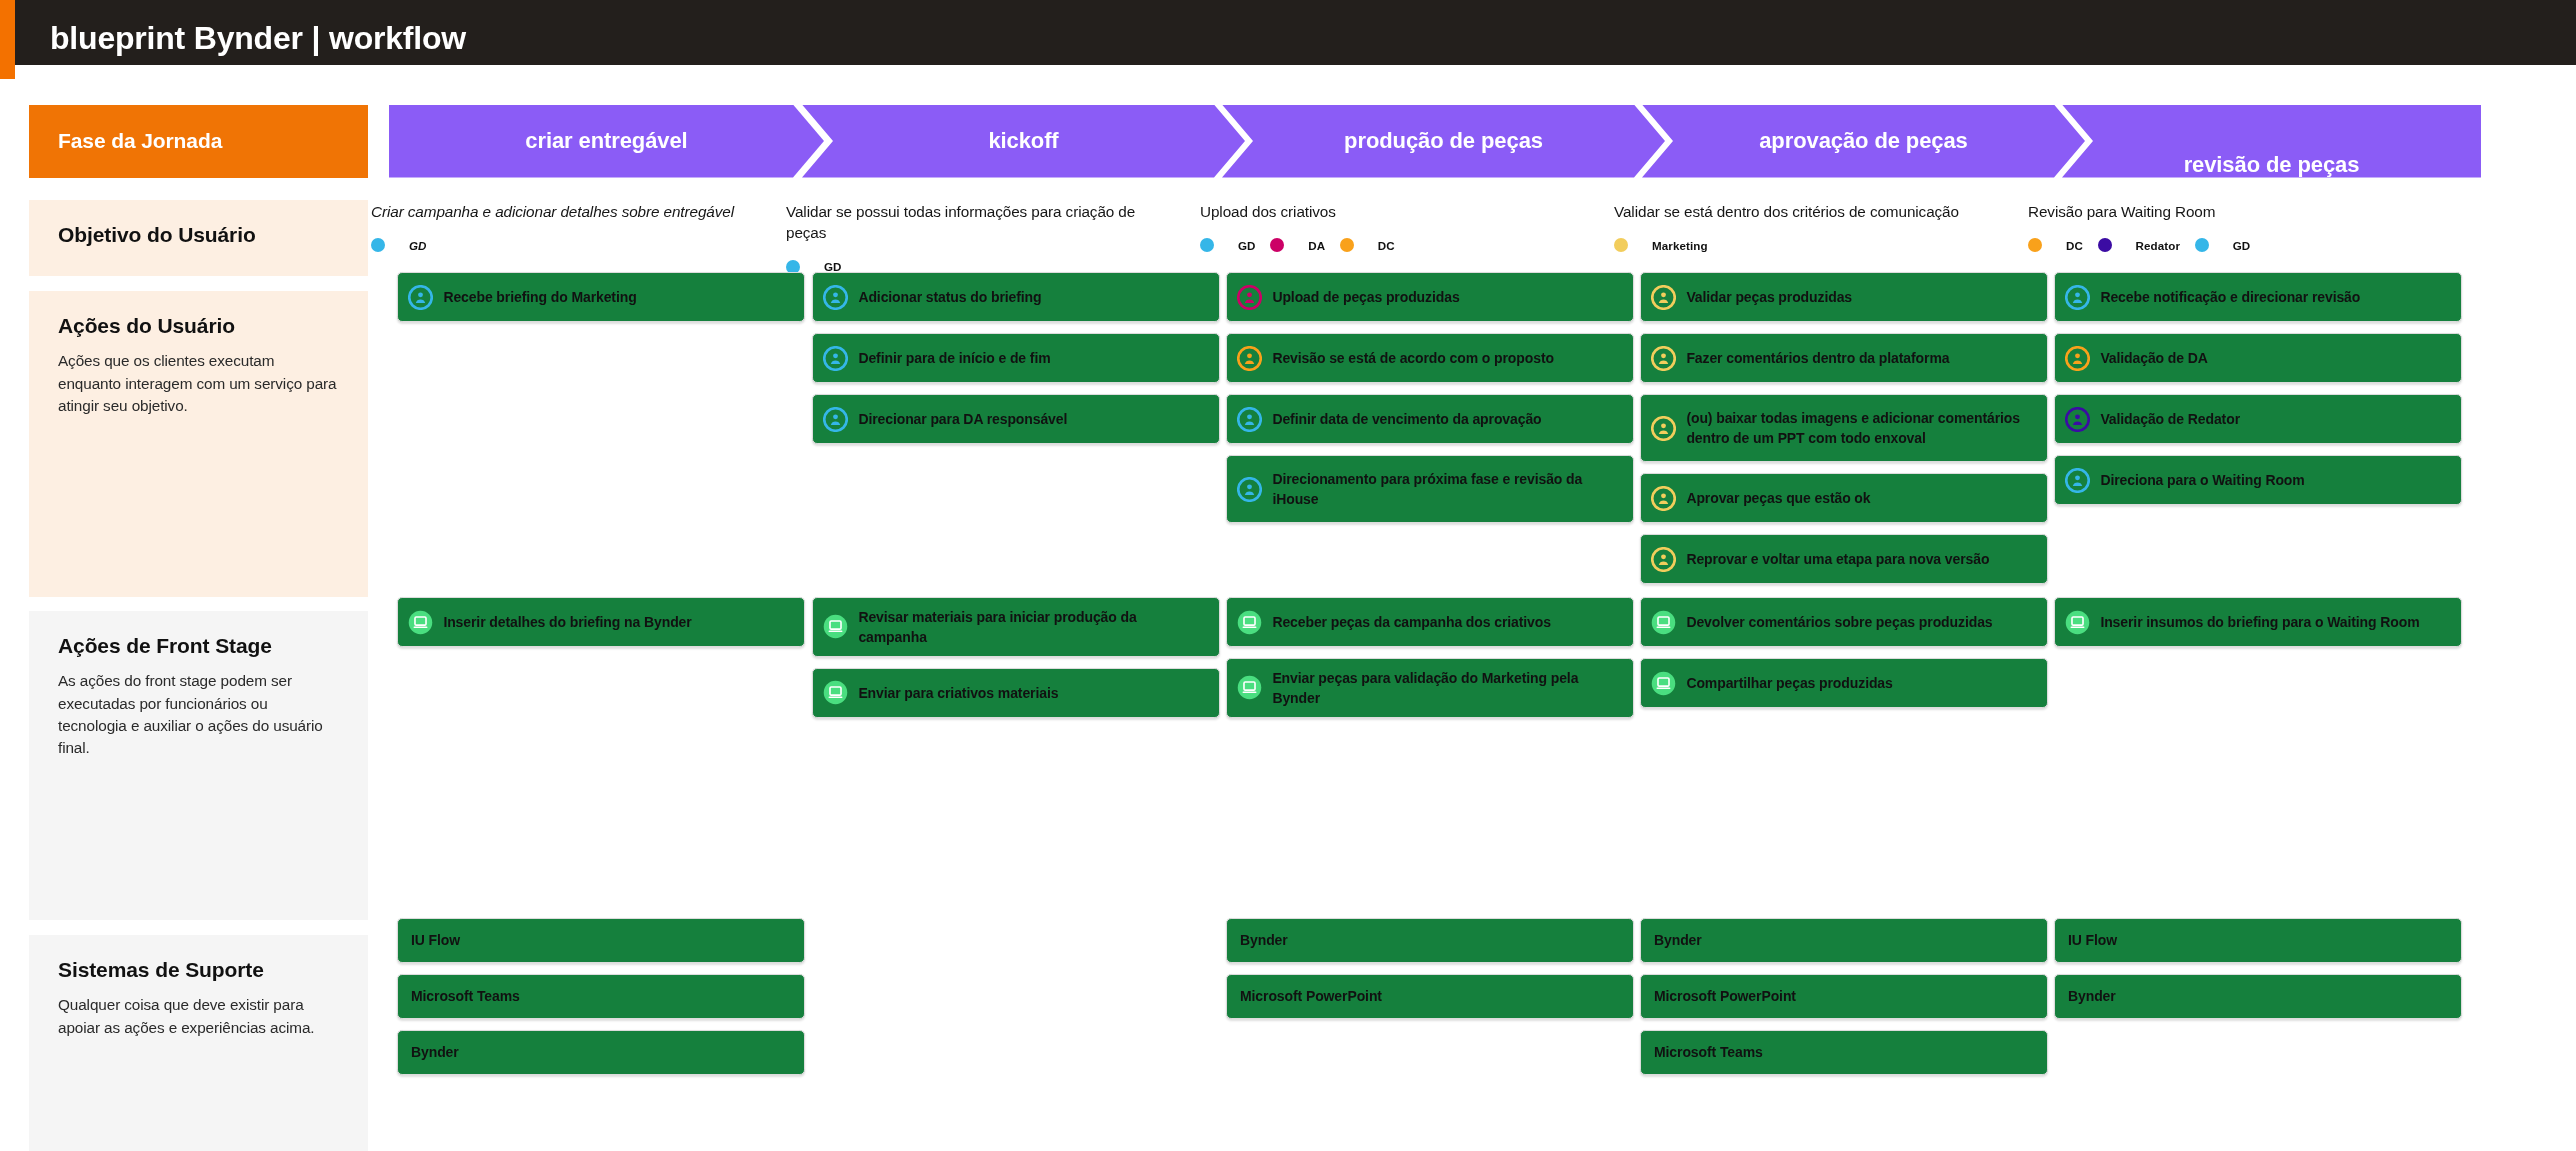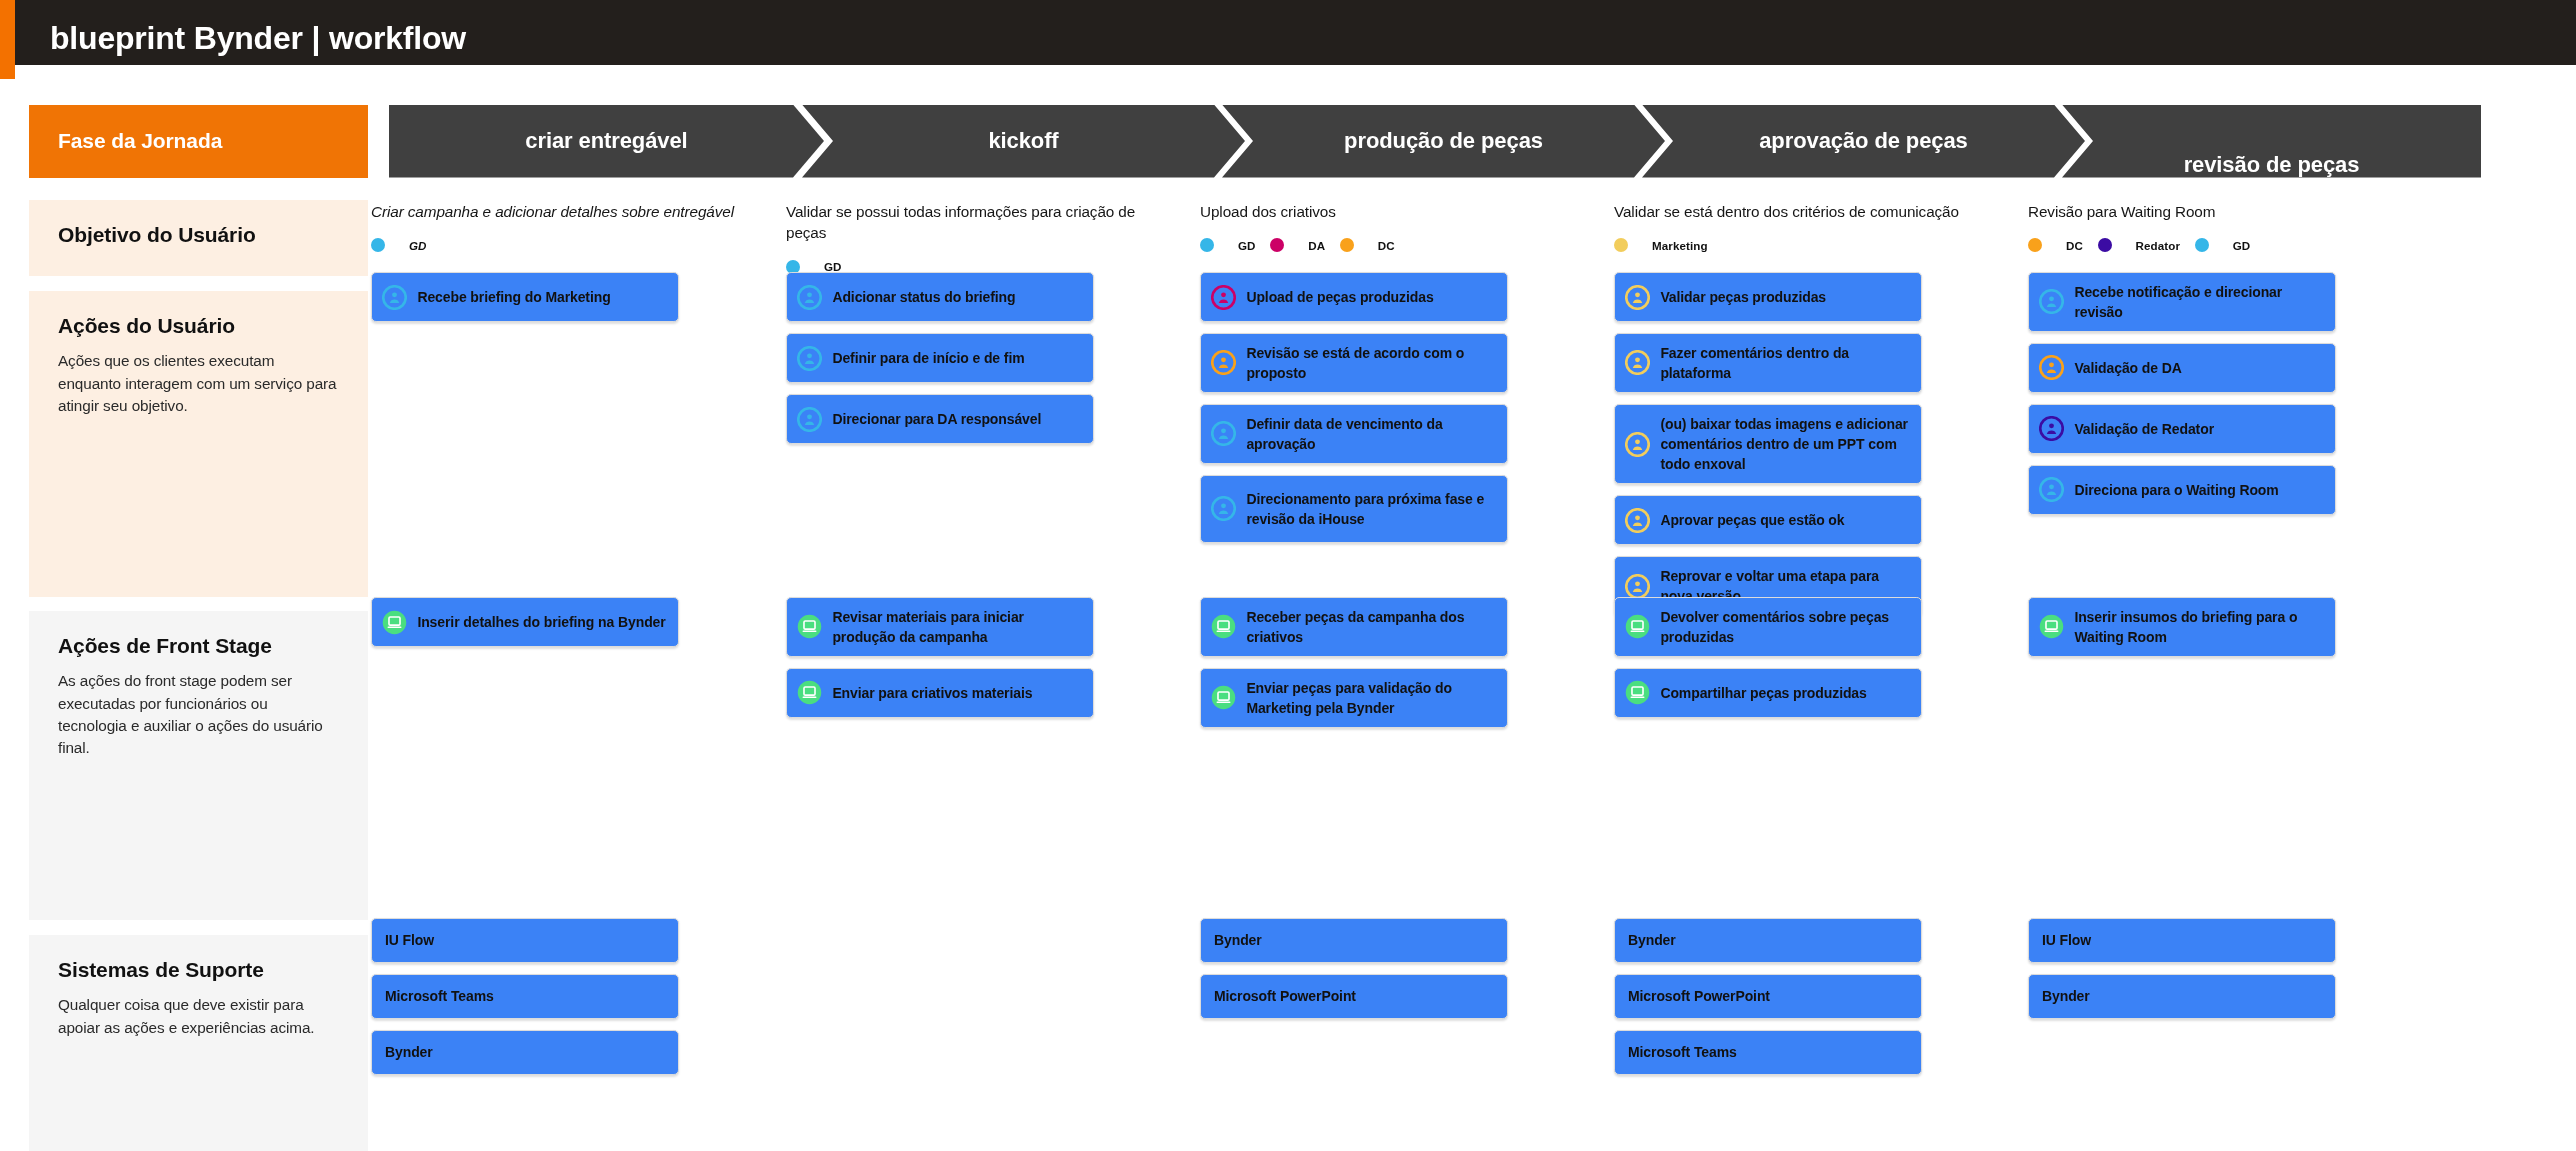--- a/index.html
+++ b/index.html
@@ -85,21 +85,21 @@
   
   .phases {
     position: absolute;
     left: 371px; top: 25.5px;
     width: 2177px; height: 73px;
   }
   .chev {
     position: absolute;
     top: 0;
     height: 73px;
-    background: #404040;
+    background: #8b5cf6;
     display: flex;
     align-items: center;
     justify-content: center;
   }
   .chev-label {
     color: #ffffff;
     font-size: 22px;
     font-weight: 600;
     letter-spacing: -0.1px;
     white-space: nowrap;
@@ -150,30 +150,31 @@
     font-weight: bold;
     color: #111111;
     letter-spacing: 0.1px;
     white-space: nowrap;
   }
 
   
   .cards { position: absolute; top: 0; width: 386px; }
   .card {
     position: relative;
-    width: 308px;
+    width: 408px;
     min-height: 50px;
-    background: #3b82f6;
+    background: #15803d;
     border: 0.7px solid #dcdcdc;
     border-radius: 5.1px;
     box-shadow: 0 1.5px 2.2px rgba(0,0,0,0.13);
     margin-bottom: 11px;
     display: flex;
     align-items: center;
     padding: 8.7px 11.6px 8.7px 10.2px;
+    margin-left: 26px;
   }
   .card.two-line { min-height: 68px; }
   .card-text {
     font-size: 14px;
     font-weight: bold;
     color: #111111;
     line-height: 1.45;
     letter-spacing: -0.1px;
   }
   .card .avatar { margin-right: 10.2px; }

